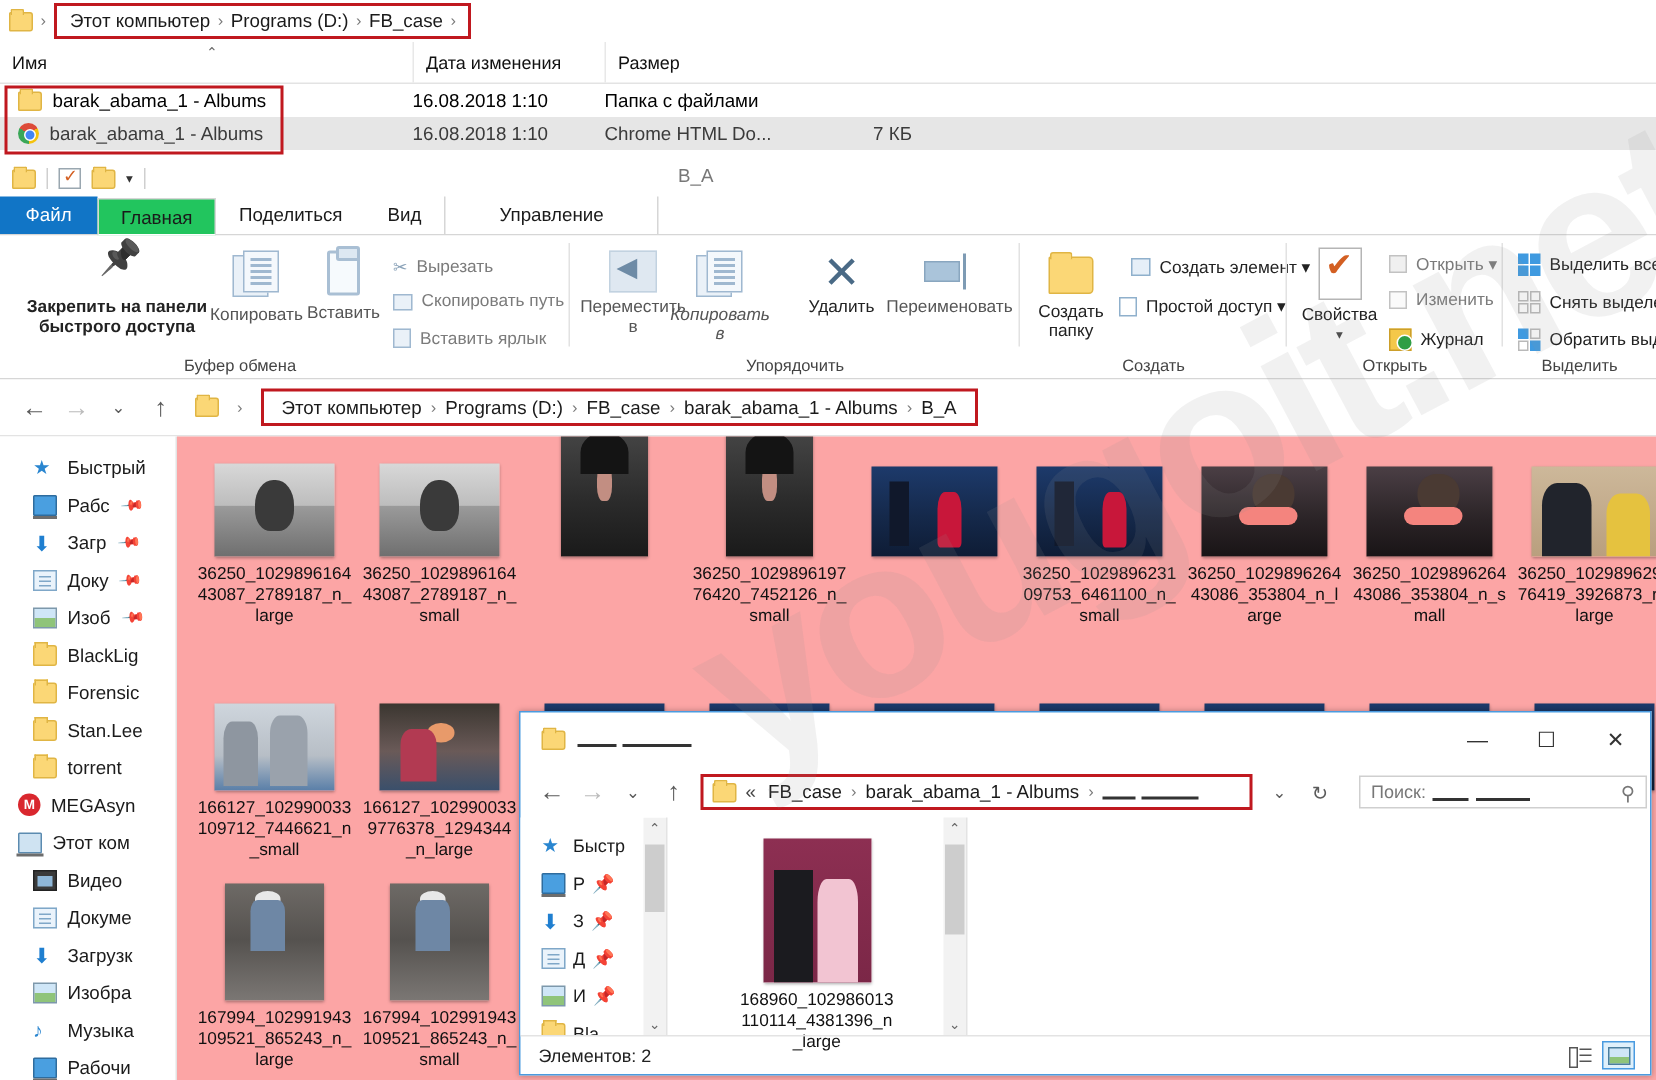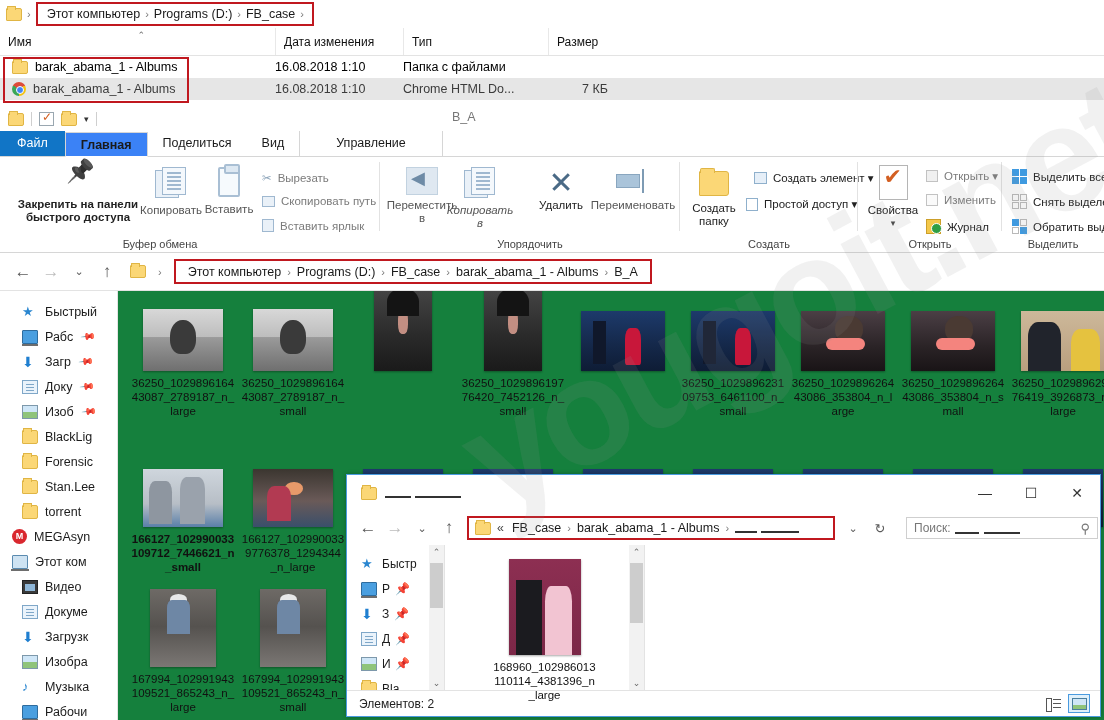--- a/index.html
+++ b/index.html
@@ -82,21 +82,21 @@
   .qat-check {
     width:15px; height:14px; border:1px solid #9aa7b0; background:#fff; position:relative;
   }
   .qat-check::after{ content:"✓"; position:absolute; left:2px; top:-3px; font-size:12px; color:#d35f22; }
   .caret-dn { font-size:9px; color:#333; }
 
   .tabs { position:absolute; left:0; top:132px; width:1104px; height:25px;
           border-bottom:1px solid #d6d6d6; background:#fff; display:flex; align-items:flex-end; }
   .tab { height:25px; line-height:25px; padding:0 15px; font-size:12.5px; color:#1a1a1a; }
   .tab.file { background:#1175c6; color:#fff; font-weight:normal; padding:0 17px; }
-  .tab.active { border:1px solid #d6d6d6; border-bottom:1px solid #fff; background:#3b82f6; position:relative; top:1px;font-weight:bold; }
+  .tab.active { border:1px solid #d6d6d6; border-bottom:1px solid #fff; background:#22c55e; position:relative; top:1px; }
   .tab.ctx { border-left:1px solid #d6d6d6; border-right:1px solid #d6d6d6; padding:0 36px; }
   .ctx-title {
     position:absolute; left:268px; top:108px; height:23px; line-height:23px;
     background:#f6f07a; padding:0 9px; font-size:12.5px; color:#333;
     border:1px solid #f0e96a;
   }
   .win-title-ba { position:absolute; left:452px; top:110px; font-size:12.5px; color:#777; }
 
   
   .ribbon { position:absolute; left:0; top:157px; width:1104px; height:96px;
@@ -188,21 +188,21 @@
   .i-pics { background:linear-gradient(#cfe6f7 50%, #8fc47a 50%); border:1px solid #7d98ab; }
   .i-mega { width:15px; height:15px; border-radius:50%; background:#d9272e; color:#fff;
             font-size:9px; text-align:center; line-height:15px; font-weight:bold; }
   .i-pc { background:#cfe3f2; border:1px solid #5b8bb0; border-radius:1px; }
   .i-pc::after{ content:""; position:absolute; left:-2px; bottom:-3px; width:18px; height:2px; background:#6d6d6d;}
   .i-video { background:#3a3a3a; border:1px solid #222; }
   .i-video::after{ content:""; position:absolute; left:2px; top:3px; width:10px; height:7px; background:#8fb7d8; }
   .i-music { color:#2a86d0; font-size:13px; line-height:14px; }
 
   
-  .content { position:absolute; left:118px; top:291px; width:986px; height:429px; background:#15803d; overflow:hidden; }
+  .content { position:absolute; left:118px; top:291px; width:986px; height:429px; background:#fca5a5; overflow:hidden; }
   .thumbgrid { position:absolute; left:0; top:0; width:986px; }
   .titem { position:absolute; width:110px; text-align:center; }
   .timg { margin:0 auto; display:block; box-shadow:0 1px 2px rgba(0,0,0,0.35); background:#ddd; }
   .tlabel { font-size:11.5px; line-height:14px; color:#111; margin-top:5px; word-break:break-all; padding:0 3px; }
 
   
   .ph { position:relative; overflow:hidden; }
   .ph.bw  { background:linear-gradient(180deg,#d8d8d8 0%,#bdbdbd 45%,#9a9a9a 46%,#6f6f6f 100%); }
   .ph.bw::after{ content:""; position:absolute; left:34%; top:18%; width:32%; height:55%; border-radius:48% 48% 40% 40%;
     background:#3a3a3a; }
@@ -292,23 +292,20 @@
   </div>
 
   <div class="list-head">
     <div class="lh-col" style="width:275px">
       <span class="sort-caret">⌃</span>
       <span>Имя</span>
     </div>
     <div class="lh-col" style="width:128px">
       <span>Дата изменения</span>
     </div>
-    <div class="lh-col" style="width:145px">
-      <span>Тип</span>
-    </div>
     <div class="lh-col" style="width:80px">
       <span>Размер</span>
     </div>
   </div>
 
   <div class="list-rows">
     <div class="lrow">
       <div class="lrow-name">
         <span class="crumb-folder-ico"></span>
         <span>barak_abama_1 - Albums</span>
@@ -603,21 +600,21 @@
       </div>
       <div class="titem" style="left:780px; top:20px;">
         <div class="timg ph hug" style="width:84px;height:60px;"></div>
         <div class="tlabel">36250_102989626443086_353804_n_small</div>
       </div>
       <div class="titem" style="left:890px; top:20px;">
         <div class="timg ph dad" style="width:84px;height:60px;"></div>
         <div class="tlabel">36250_102989629776419_3926873_n_large</div>
       </div>
 
-      <div class="titem" style="left:10px; top:178px;font-weight:bold;">
+      <div class="titem" style="left:10px; top:178px;">
         <div class="timg ph coats" style="width:80px;height:58px;"></div>
         <div class="tlabel">166127_102990033109712_7446621_n_small</div>
       </div>
       <div class="titem" style="left:120px; top:178px;">
         <div class="timg ph kid" style="width:80px;height:58px;"></div>
         <div class="tlabel">166127_102990033 9776378_1294344 _n_large</div>
       </div>
       <div class="titem" style="left:230px; top:178px;">
         <div class="timg ph stage" style="width:80px;height:58px;"></div>
       </div>

